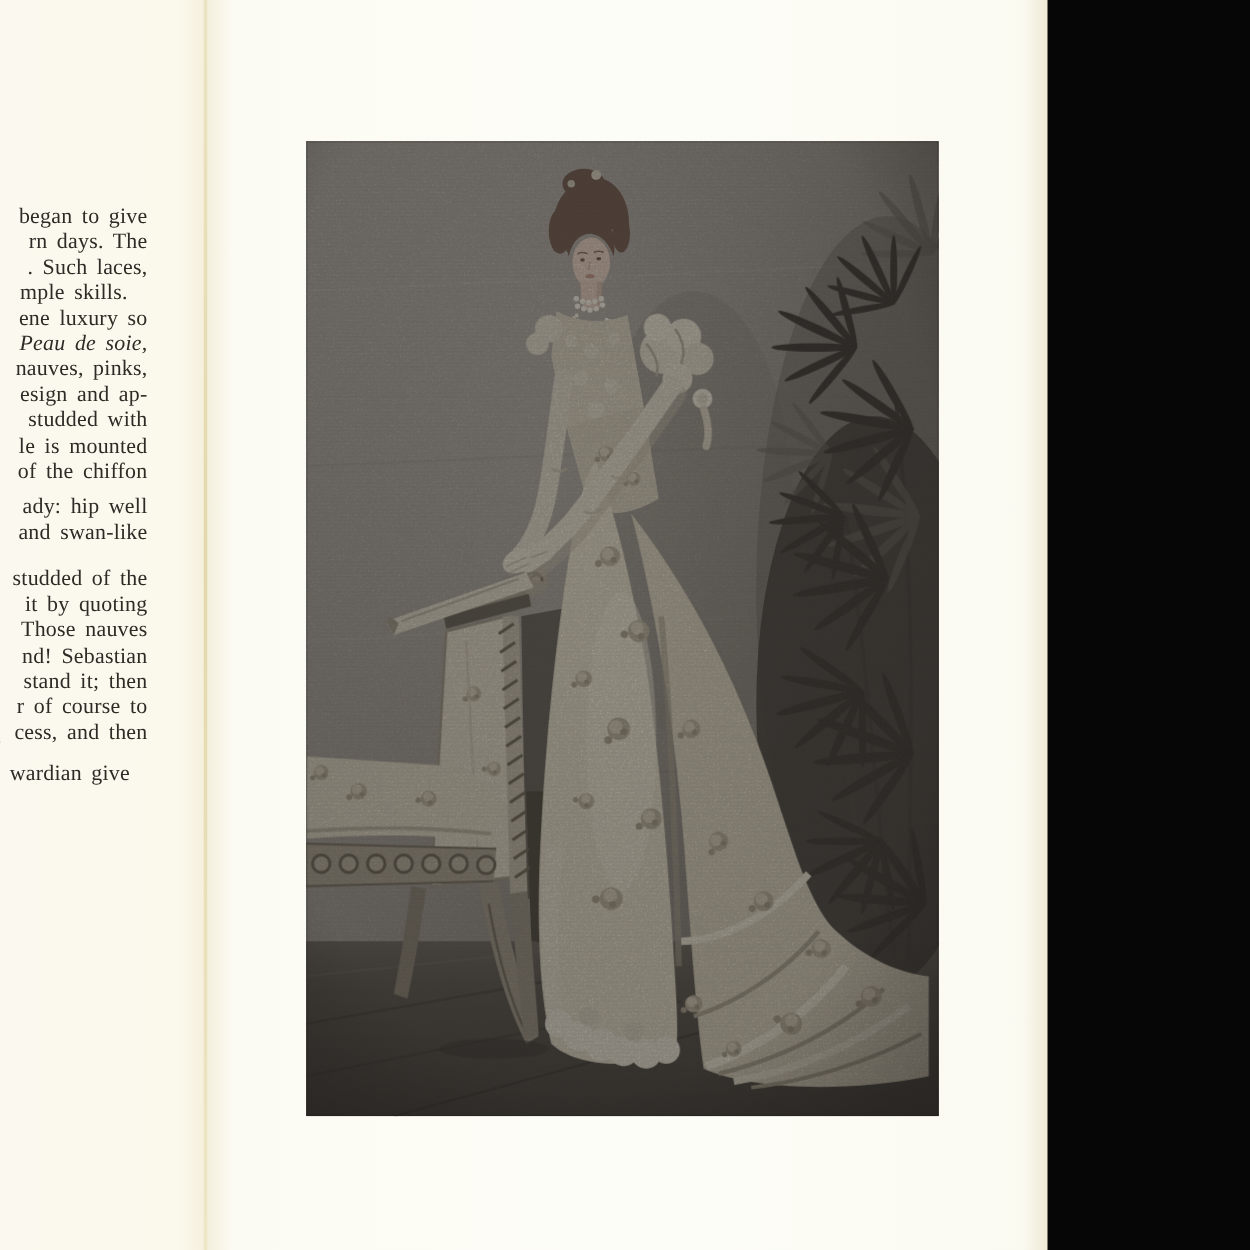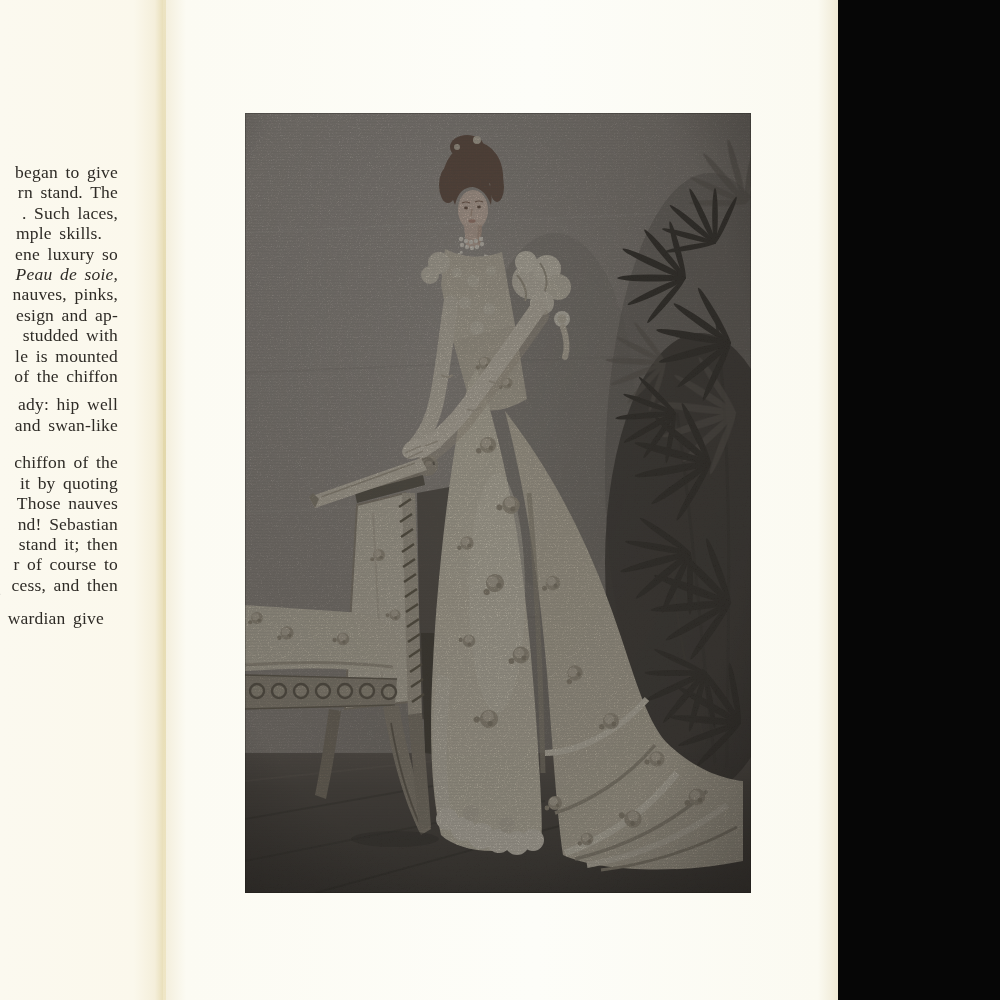--- a/index.html
+++ b/index.html
@@ -5,20 +5,21 @@
   html,body{margin:0;padding:0;}
   body{
     width:1000px;height:1000px;position:relative;overflow:hidden;
     background:#060606;
     font-family:"Liberation Serif", serif;
   }
   
   .left-page{
     position:absolute;left:0;top:0;width:163px;height:1000px;
     background:linear-gradient(90deg,#fbf9ef 0%,#fbf8ec 82%,#f5efdb 95%,#e9dfba 100%);
+    padding-left:12px;
   }
   .gutter{
     position:absolute;left:163px;top:0;width:3px;height:1000px;
     background:linear-gradient(180deg,#ece3c2 0%,#e3d8ab 45%,#efe6c6 100%);
   }
   .right-page{
     position:absolute;left:166px;top:0;width:672px;height:1000px;
     background:linear-gradient(90deg,#f4efdd 0%,#fcfbf3 3%,#fdfdf8 55%,#fbfaf1 97%,#efe9d5 100%);
   }
   
@@ -44,33 +45,33 @@
     position:absolute;left:245px;top:113px;width:506px;height:780px;
   }
   .plate svg{display:block;}
 </style>
 </head>
 <body>
 
 <div class="left-page">
   <div class="text-col">
     <div class="ln">began to give</div>
-    <div class="ln">rn stand. The</div>
+    <div class="ln">rn days. The</div>
     <div class="ln">. Such laces,</div>
     <div class="ln pr33">mple skills.</div>
     <div class="ln">ene luxury so</div>
     <div class="ln it">Peau de soie,</div>
     <div class="ln">nauves, pinks,</div>
     <div class="ln">esign and ap-</div>
     <div class="ln">studded with</div>
     <div class="ln">le is mounted</div>
     <div class="ln">of the chiffon</div>
     <div class="ln g8">ady: hip well</div>
     <div class="ln">and swan-like</div>
-    <div class="ln g17">chiffon of the</div>
+    <div class="ln g17">studded of the</div>
     <div class="ln">it by quoting</div>
     <div class="ln">Those nauves</div>
     <div class="ln">nd! Sebastian</div>
     <div class="ln">stand it; then</div>
     <div class="ln">r of course to</div>
     <div class="ln">cess, and then</div>
     <div class="ln g13 pr14">wardian give</div>
   </div>
   <span class="frag">’</span>
 </div>

